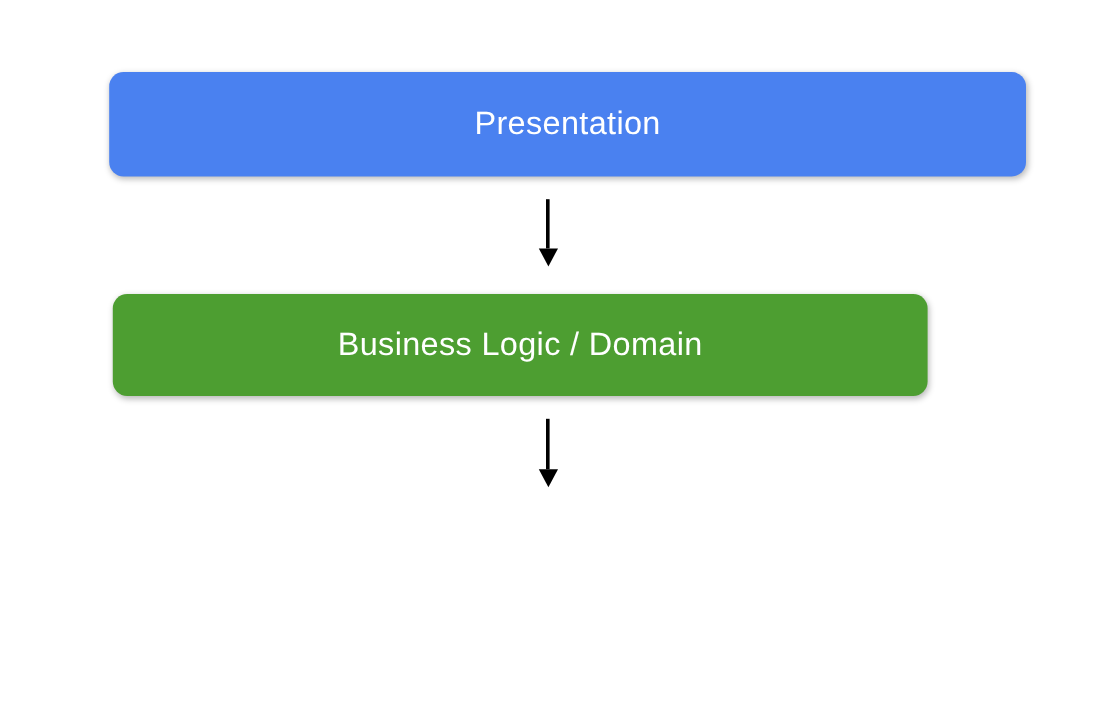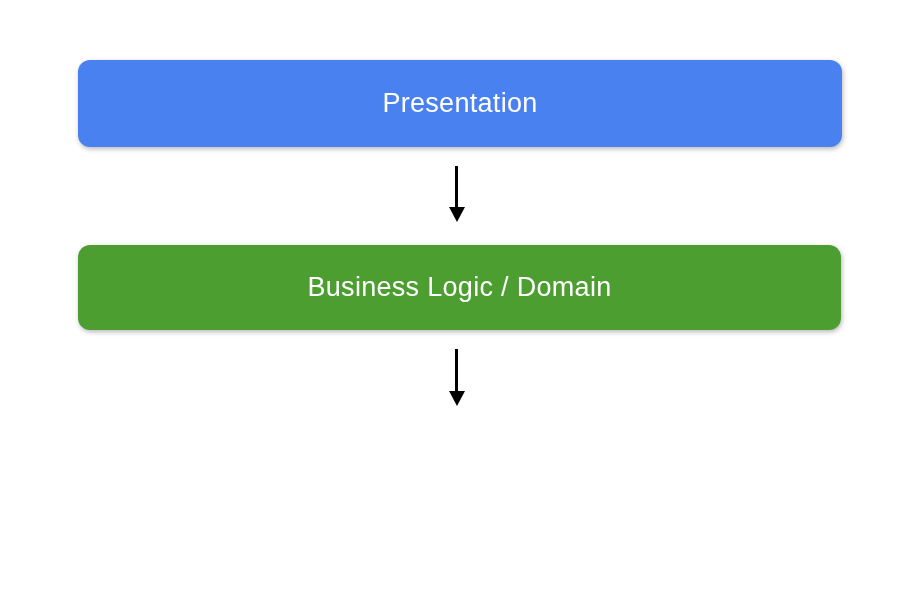--- a/index.html
+++ b/index.html
@@ -24,22 +24,22 @@
     justify-content: center;
     box-shadow: 1px 2px 5px rgba(0,0,0,0.28);
   }
   .layer-label {
     color: #ffffff;
     font-size: 27px;
     font-weight: 400;
     letter-spacing: 0.3px;
     white-space: nowrap;
   }
-  .box-1 { left: 78px; top: 60px;  width: 764px; height: 87px; }
-  .box-2 { left: 78px; top: 245px; width: 763px; height: 85px; }
+  .box-1 { left: 91px; top: 60px;  width: 764px; height: 87px; }
+  .box-2 { left: 94px; top: 245px; width: 679px; height: 85px; }
   .box-3 { left: 72px; top: 427px; width: 765px; height: 85px; }
 
   .arrow {
     position: absolute;
     width: 17px;
     display: flex;
     flex-direction: column;
     align-items: center;
   }
   .arrow-1 { left: 448px; top: 166px; height: 56px; }

